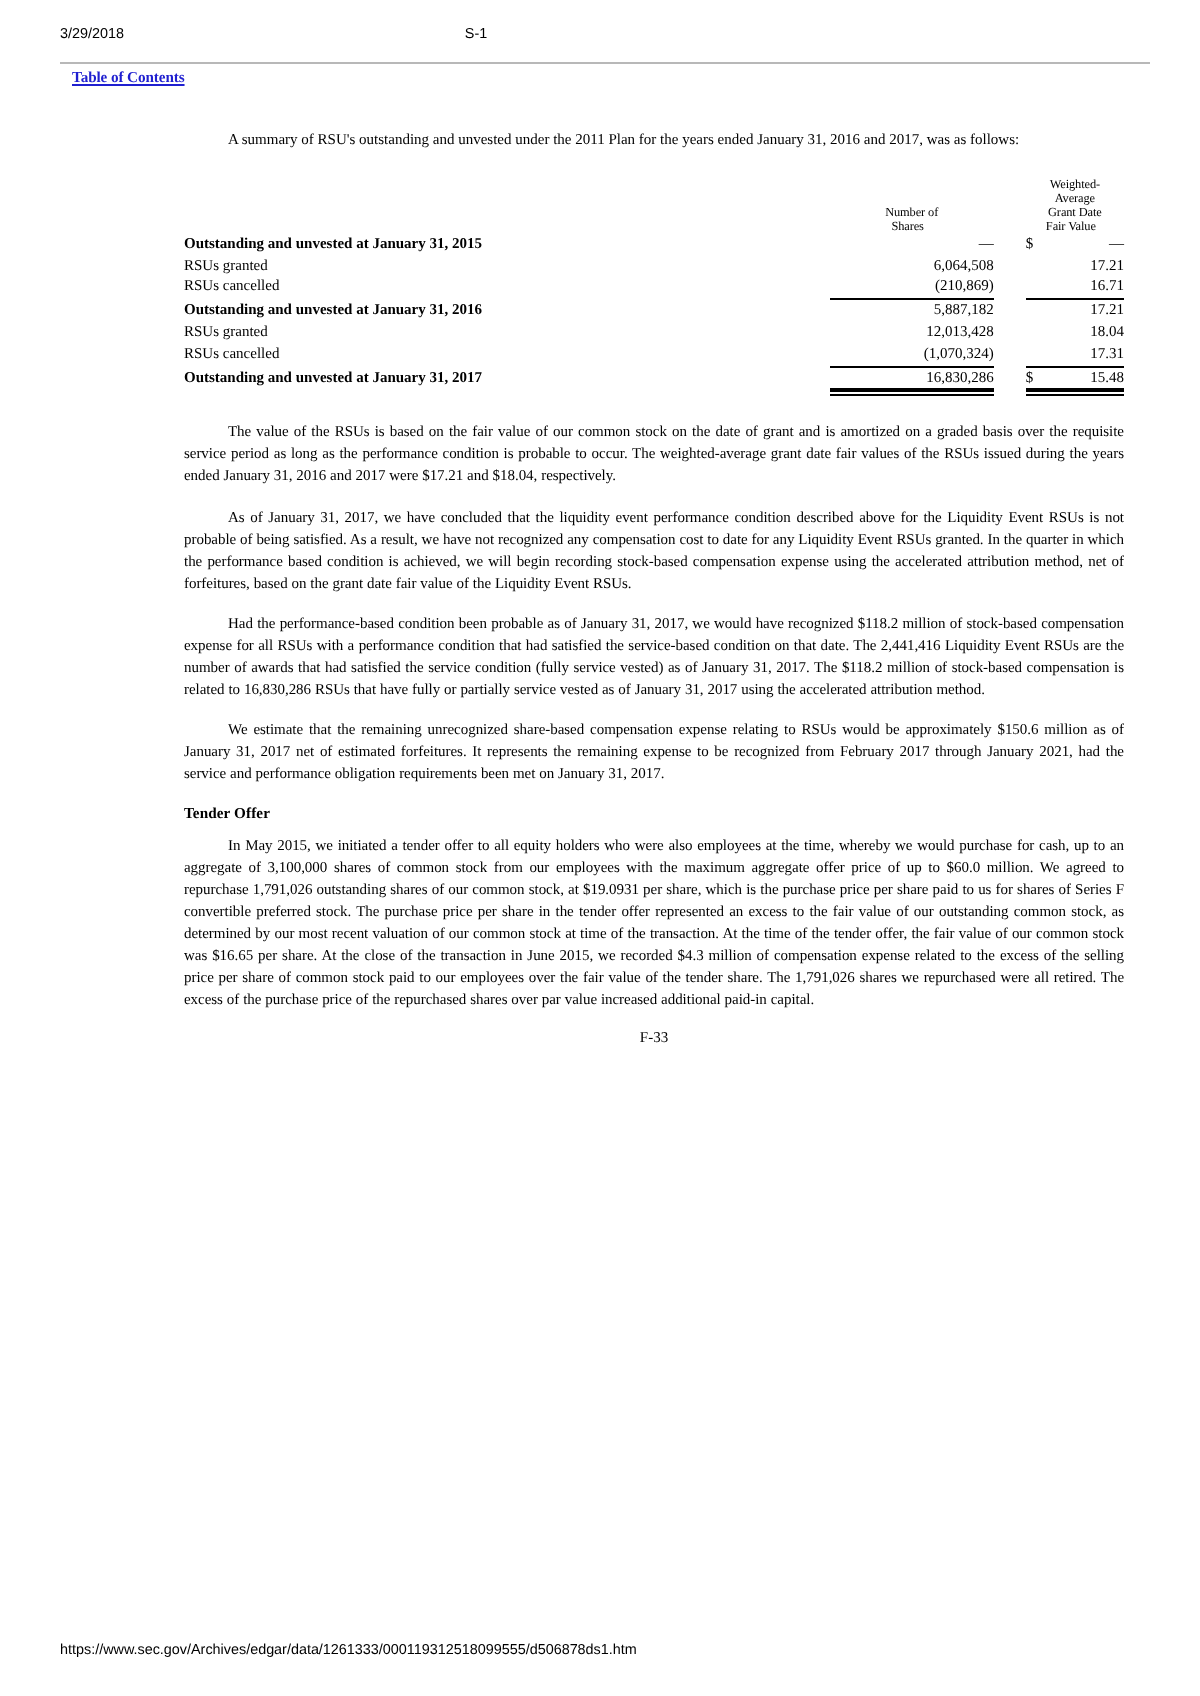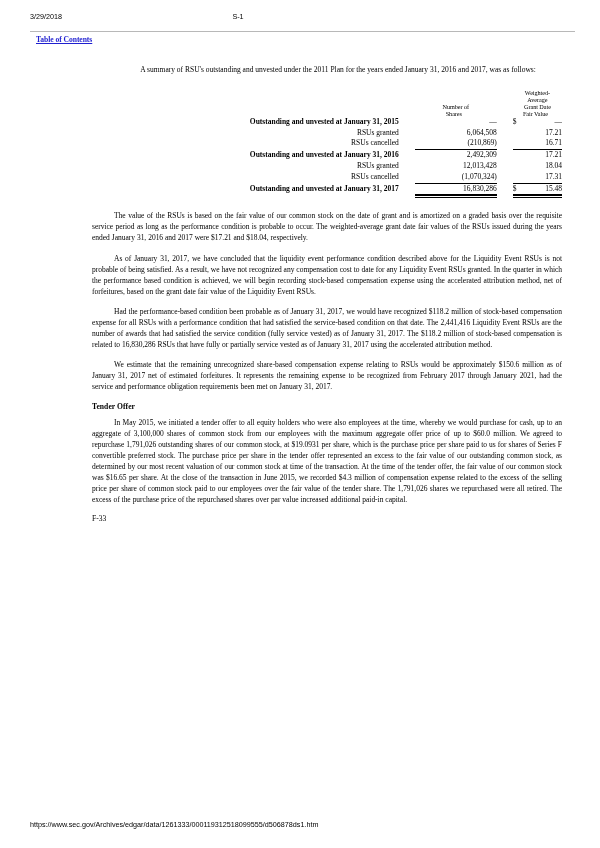--- a/index.html
+++ b/index.html
@@ -87,21 +87,20 @@
     margin: 0 0 9px 0;
     text-indent: 22px;
     letter-spacing: -0.02px;
     word-spacing: 0.1px;
   }
   p.lead-in {
     font-size: 7.5px;
     line-height: 11.1px;
     margin: 18px 0 0 0;
     text-indent: 22px;
-    text-align: center;
   }
 
   h4.section-head {
     font-size: 7.6px;
     font-weight: bold;
     margin: 0 0 6px 0;
     letter-spacing: 0.05px;
   }
 
   
@@ -128,21 +127,21 @@
     text-align: center;
     padding-bottom: 0px;
     letter-spacing: -0.05px;
   }
   .head-underline {
     border-bottom: 1px solid #000;
     height: 2px;
     margin: 0 2px;
   }
   td.label {
-    text-align: right;
+    text-align: left;
     white-space: nowrap;
     padding-right: 6px;
     margin-left: 12px;
   }
   td.label.bold { font-weight: bold; }
   td.num {
     text-align: right;
     white-space: nowrap;
     padding-right: 4px;
     font-variant-numeric: tabular-nums;
@@ -153,20 +152,21 @@
     padding-left: 4px;
   }
   td.spacer { width: 16px; }
   tr.rule-row td {
     height: 1px;
     font-size: 0;
     line-height: 0;
   }
 
   .page-marker {
+    text-align: center;
     font-size: 7.5px;
     margin-top: 6px;
   }
 
   
   .print-footer {
     position: absolute;
     bottom: 16px;
     left: 0;
     width: 600px;
@@ -260,21 +260,21 @@
               <td></td>
               <td></td>
               <td colspan="2" style="border-bottom:1px solid #000;"></td>
               <td></td>
               <td colspan="2" style="border-bottom:1px solid #000;"></td>
             </tr>
             <tr>
               <td class="label bold">Outstanding and unvested at January 31, 2016</td>
               <td class="spacer"></td>
               <td class="cur"></td>
-              <td class="num">2,492,309</td>
+              <td class="num">5,887,182</td>
               <td class="spacer"></td>
               <td class="cur"></td>
               <td class="num">17.21</td>
             </tr>
             <tr>
               <td class="label">RSUs granted</td>
               <td class="spacer"></td>
               <td class="cur"></td>
               <td class="num">12,013,428</td>
               <td class="spacer"></td>

